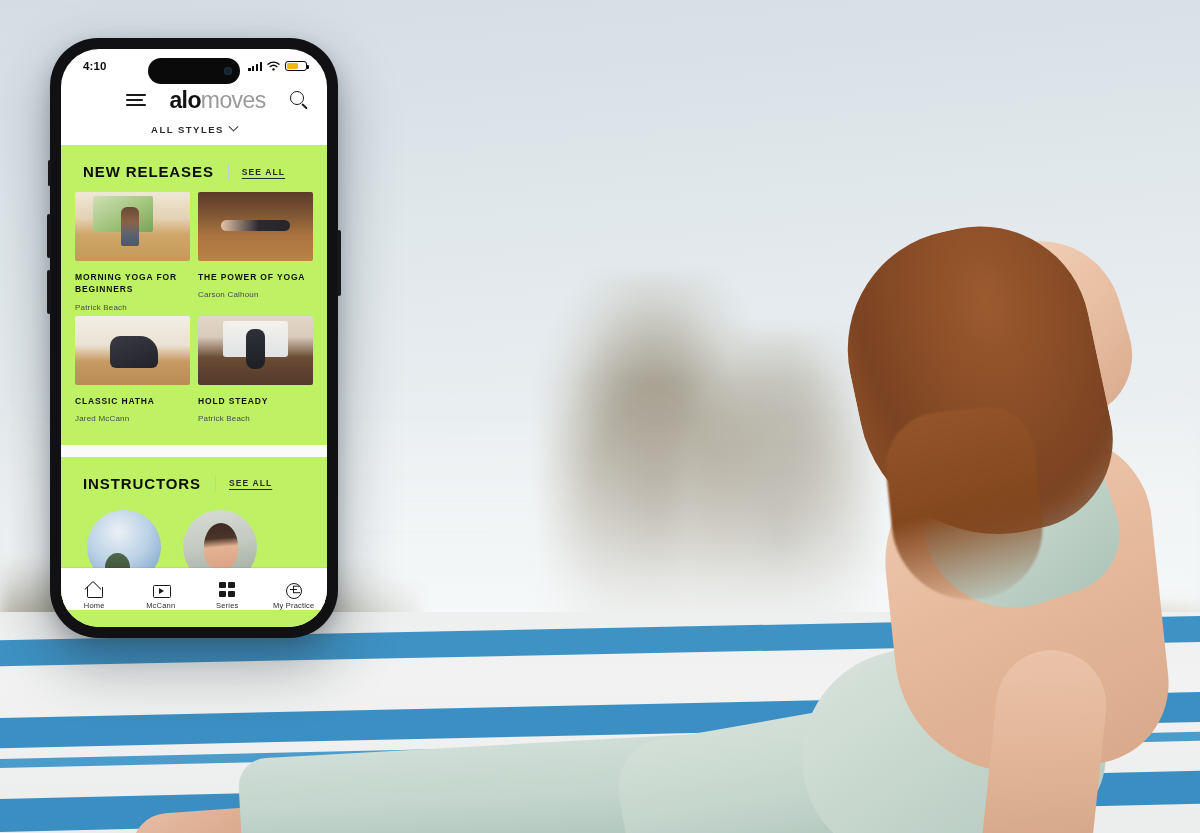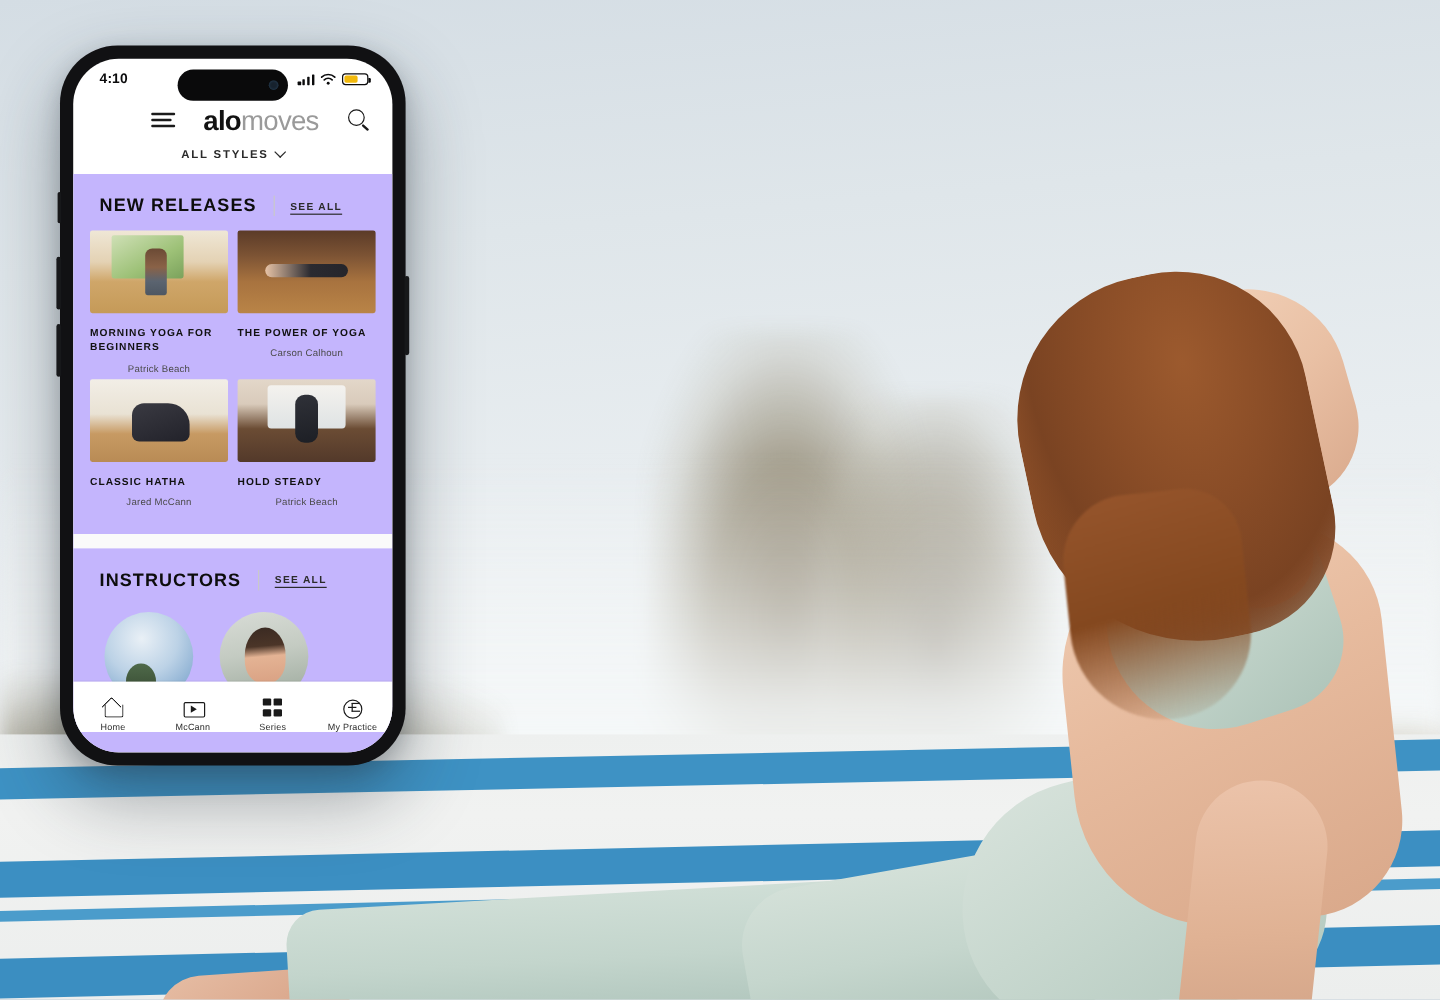--- a/index.html
+++ b/index.html
@@ -234,21 +234,21 @@
     padding: 9px 0 4px;
     font-size: 9.5px; font-weight: 700; letter-spacing: 1.5px; color: #2a2a2a;
     cursor: pointer;
   }
   .chev {
     width: 7px; height: 7px; border-right: 1.3px solid #2a2a2a; border-bottom: 1.3px solid #2a2a2a;
     transform: rotate(45deg) translate(-2px,-2px);
   }
 
   
-  .app-body { position: absolute; left:0; right:0; top: 96px; bottom: 0; background: #c4b5fd; overflow: hidden; }
+  .app-body { position: absolute; left:0; right:0; top: 96px; bottom: 0; background: #bef264; overflow: hidden; }
 
   .section-head {
     display: flex; align-items: center; padding: 18px 20px 12px 22px;
   }
   .section-title { font-size: 15px; font-weight: 800; letter-spacing: .9px; color: #0d0d0d; white-space: nowrap; }
   .divider-v { width: 1px; height: 17px; background: #c9c9c9; margin: 0 13px 0 14px; }
   .see-all {
     font-size: 8.5px; font-weight: 700; letter-spacing: 1.1px; color: #2b2b2b;
     text-decoration: underline; text-underline-offset: 2.5px; cursor: pointer; white-space: nowrap;
   }
@@ -274,21 +274,21 @@
   .t4 { background: linear-gradient(180deg, #e3d7c9 0%, #d9cbbb 30%, #6b4c34 60%, #53392a 100%); }
   .t4::before { content:""; position:absolute; left:22%; top:8%; width:56%; height:52%;
     background: linear-gradient(180deg, #f4f2ee, #dfe3e4); border-radius: 3px; }
   .t4::after { content:""; position:absolute; left:42%; top:20%; width:16%; height:58%;
     background: linear-gradient(170deg, #2f3138, #1d1f25); border-radius: 8px; }
 
   .card-title {
     font-size: 8.5px; font-weight: 800; letter-spacing: .85px;
     color: #111; margin-top: 10px; line-height: 1.45;
   }
-  .card-author { text-align: center; font-size: 8px; color: #4a4a4a; margin-top: 7px; letter-spacing: .2px; }
+  .card-author { text-align: left; font-size: 8px; color: #4a4a4a; margin-top: 7px; letter-spacing: .2px; }
 
   .section-gap { height: 22px; }
   .band { height: 12px; background: #fafafa; }
 
   .avatars { display: flex; gap: 22px; padding: 6px 26px 0; }
   .avatar { width: 74px; height: 74px; border-radius: 50%; overflow: hidden; flex: 0 0 auto; cursor: pointer; }
   .av1 { background: radial-gradient(circle at 42% 30%, #e9f0f6 0%, #bcd2e6 45%, #8fb2d4 75%, #7ba2c8 100%); position: relative; }
   .av1::after { content:""; position:absolute; left:24%; top:58%; width:34%; height:40%;
     background: linear-gradient(180deg, #4f6a4a, #34462f); border-radius: 50% 50% 20% 20%; }
   .av2 { background: linear-gradient(170deg, #d8dcd6 0%, #c4cbc2 45%, #9aa79a 100%); position: relative; }

